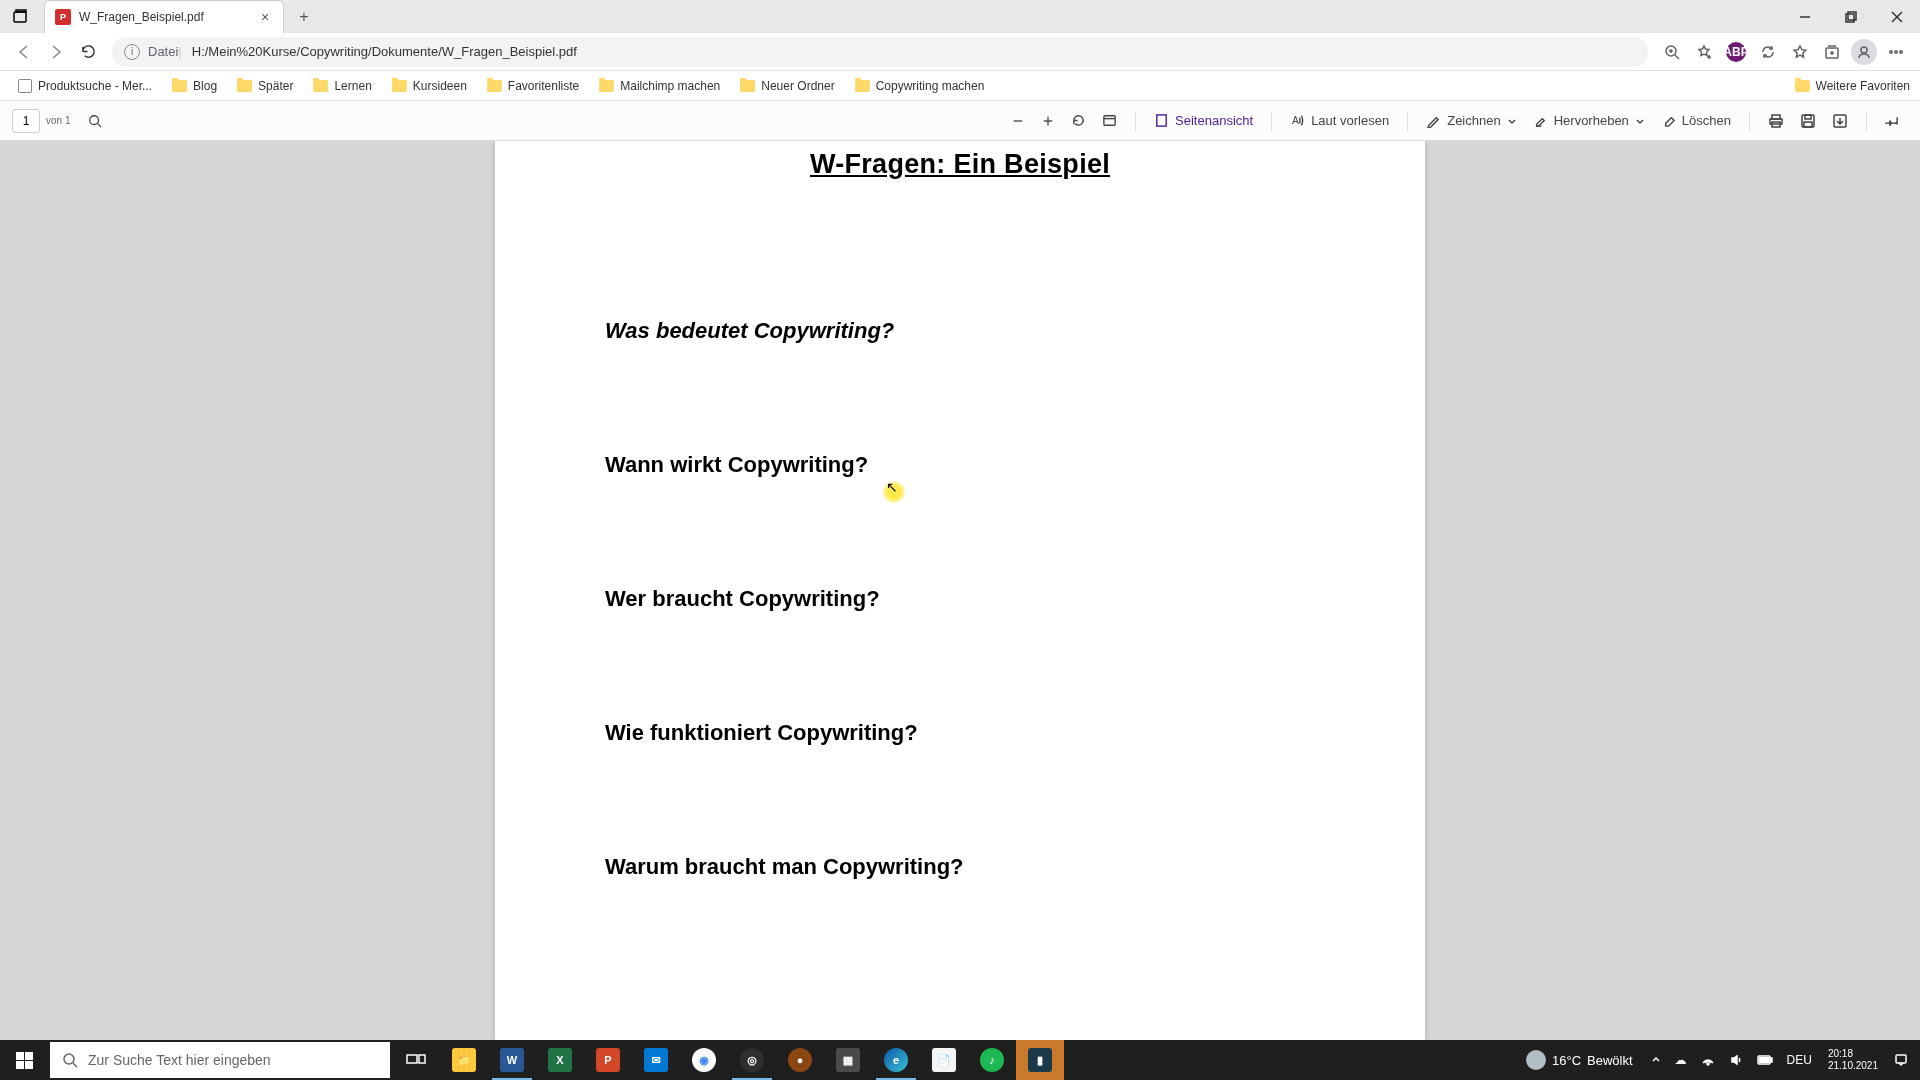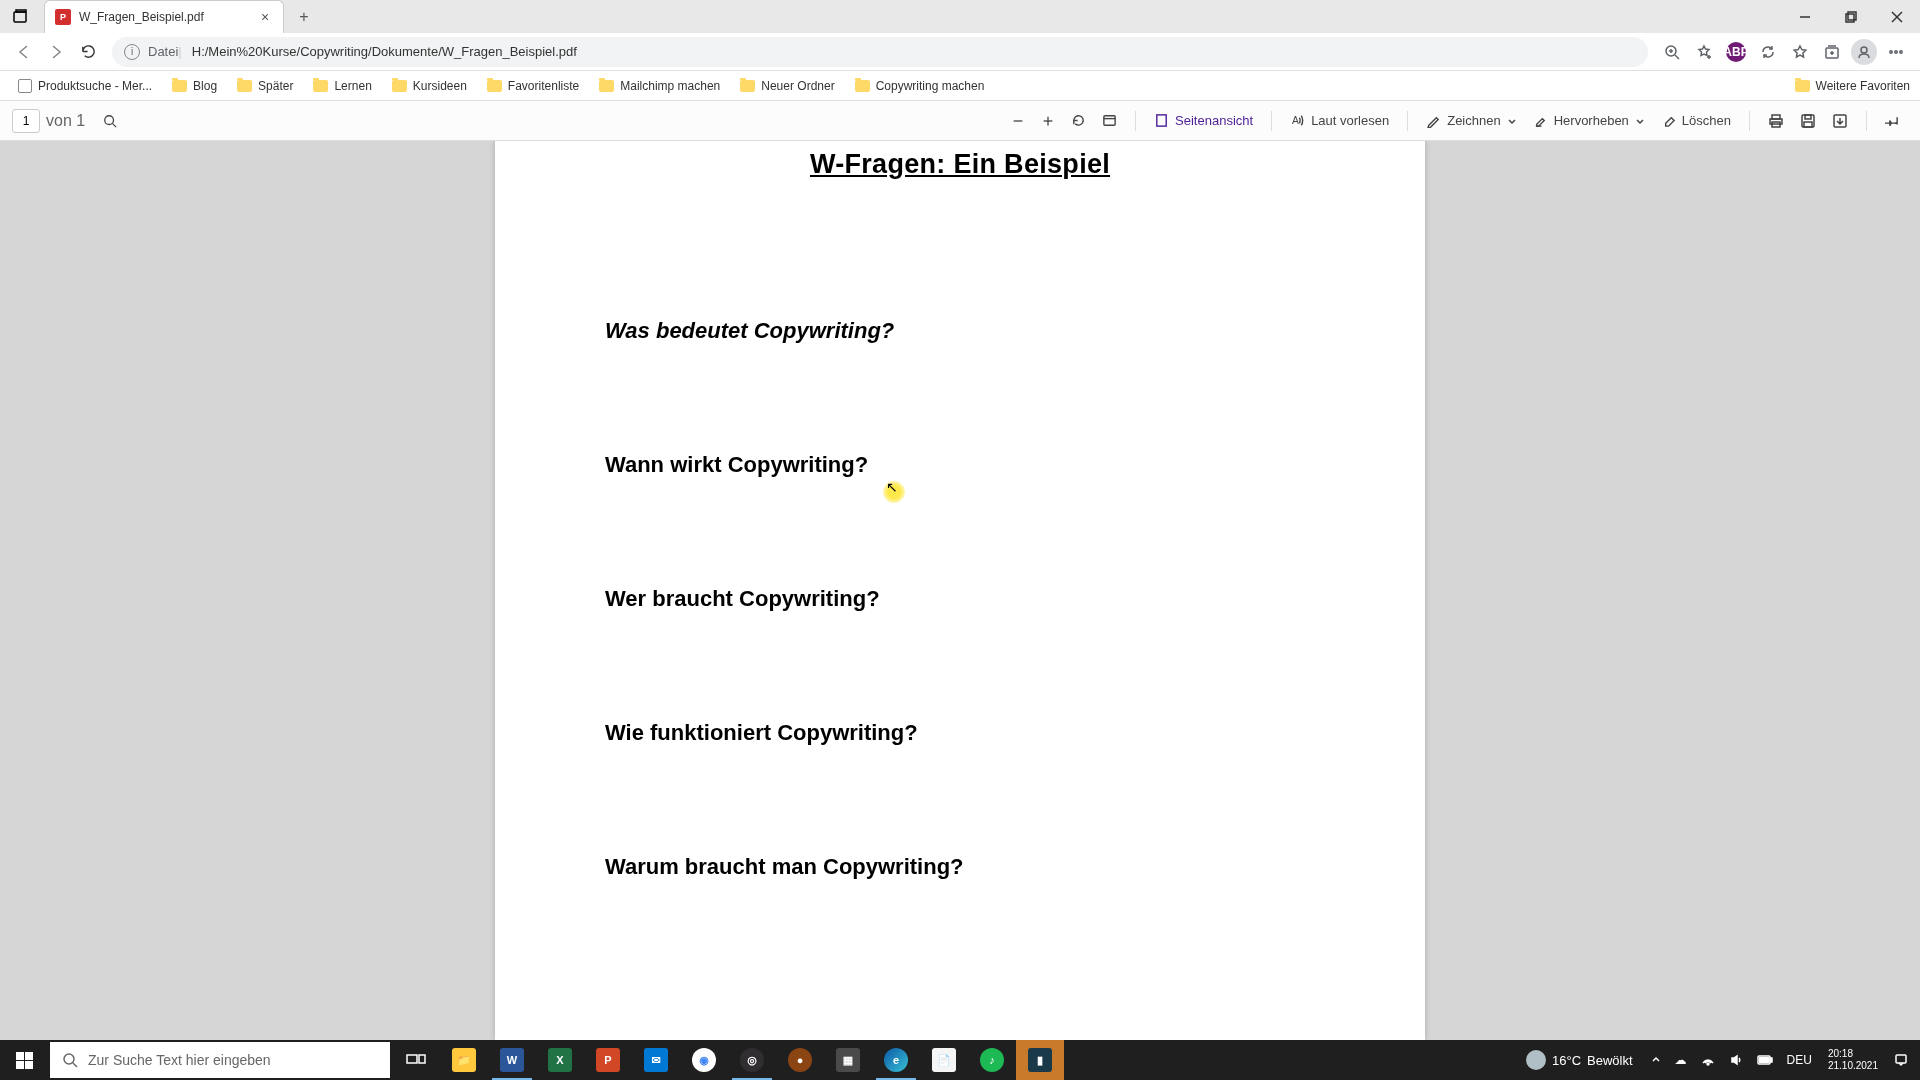--- a/index.html
+++ b/index.html
@@ -34,21 +34,21 @@
     .bookmarks { height: 30px; background: #fff; display: flex; align-items: center; padding: 0 10px; border-bottom: 1px solid #e0e0e0; gap: 4px; }
     .bookmark { display: flex; align-items: center; padding: 3px 8px; font-size: 12px; color: #333; border-radius: 3px; cursor: pointer; }
     .folder-icon { width: 15px; height: 12px; background: #ffd968; border-radius: 2px; margin-right: 6px; position: relative; }
     .folder-icon::before { content: ''; position: absolute; top: -2px; left: 0; width: 6px; height: 2px; background: #ffd968; border-radius: 1px 1px 0 0; }
     .page-icon { width: 14px; height: 14px; border: 1px solid #888; border-radius: 2px; margin-right: 6px; position: relative; }
     .more-bookmarks { margin-left: auto; display: flex; align-items: center; font-size: 12px; color: #333; }
 
     
     .pdf-toolbar { height: 40px; background: #fcfcfc; display: flex; align-items: center; padding: 0 12px; border-bottom: 1px solid #ddd; font-size: 13px; color: #444; }
     .page-input { width: 28px; height: 24px; border: 1px solid #ccc; border-radius: 3px; text-align: center; font-size: 12px; margin-right: 6px; }
-    .page-of { font-size: 16px; color: #666; margin-right: 10px; }
+    .page-of { font-size: 10px; color: #666; margin-right: 10px; }
     .tb-btn { padding: 4px 8px; display: flex; align-items: center; gap: 6px; border-radius: 4px; cursor: pointer; }
     .tb-sep { width: 1px; height: 20px; background: #ddd; margin: 0 10px; }
     .tb-spacer { flex: 1; }
     .disabled { color: #4c1d95; }
 
     
     .pdf-viewport { height: calc(100% - 33px - 38px - 30px - 40px - 40px); background: #d6d6d6; display: flex; justify-content: center; overflow: hidden; }
     .pdf-page { width: 930px; background: #fff; box-shadow: 0 0 6px rgba(0,0,0,0.2); padding: 0 110px; position: relative; }
     .pdf-title { font-size: 27px; font-weight: 600; text-decoration: underline; text-align: center; margin-top: 8px; color: #000; letter-spacing: 0.3px; }
     .pdf-question { font-size: 22px; font-weight: 600; color: #000; margin-top: 108px; }

